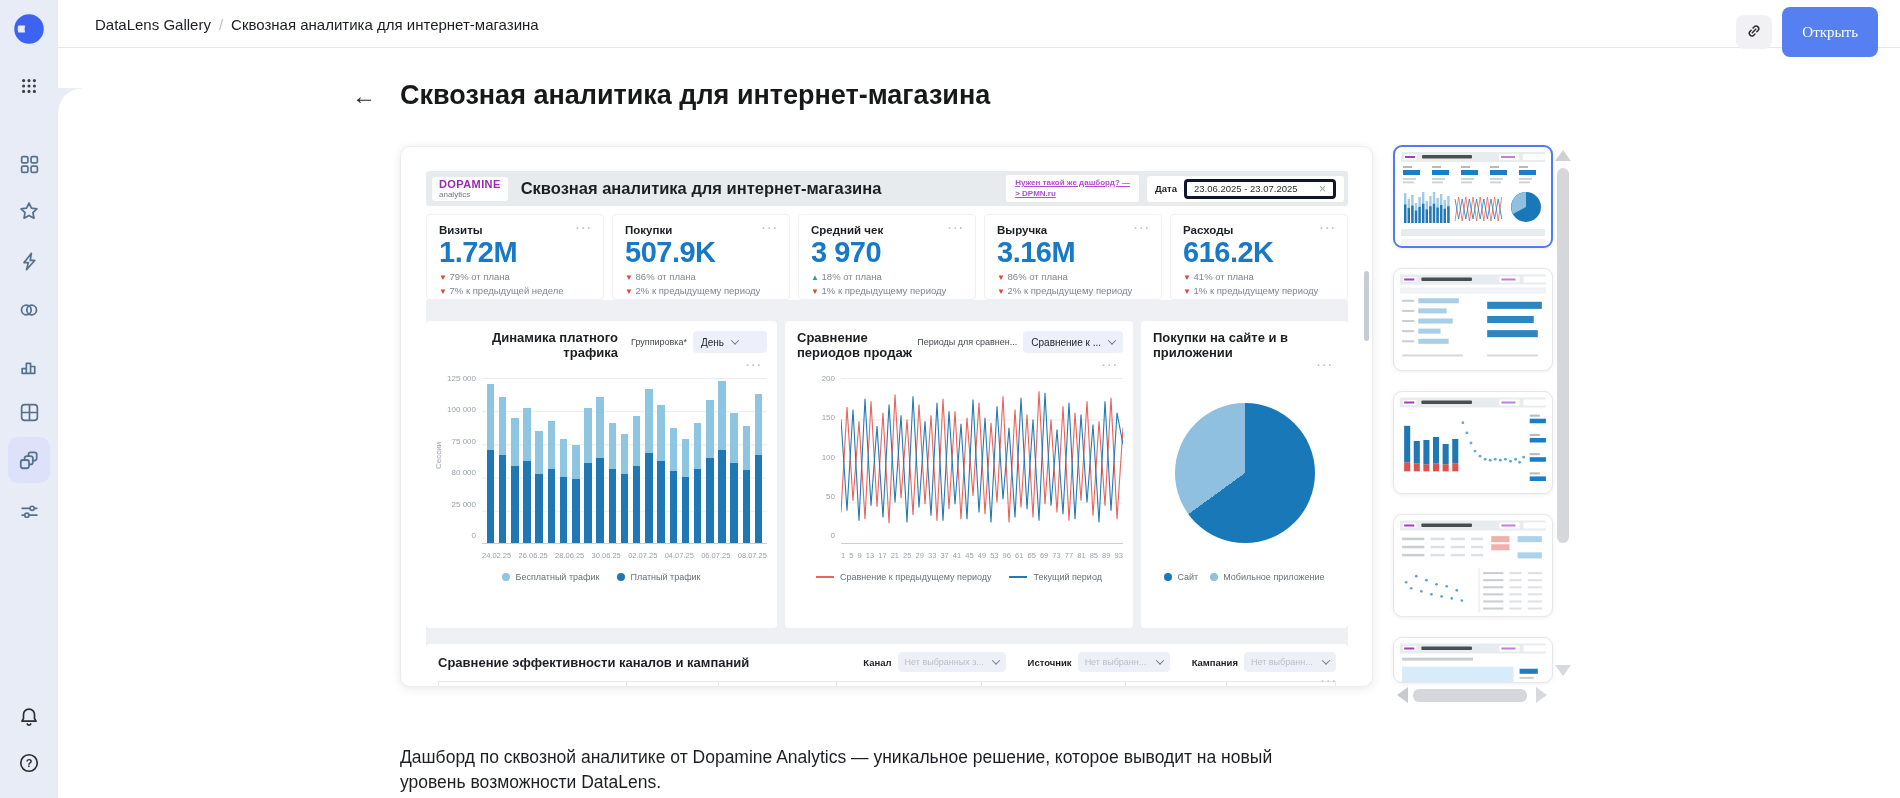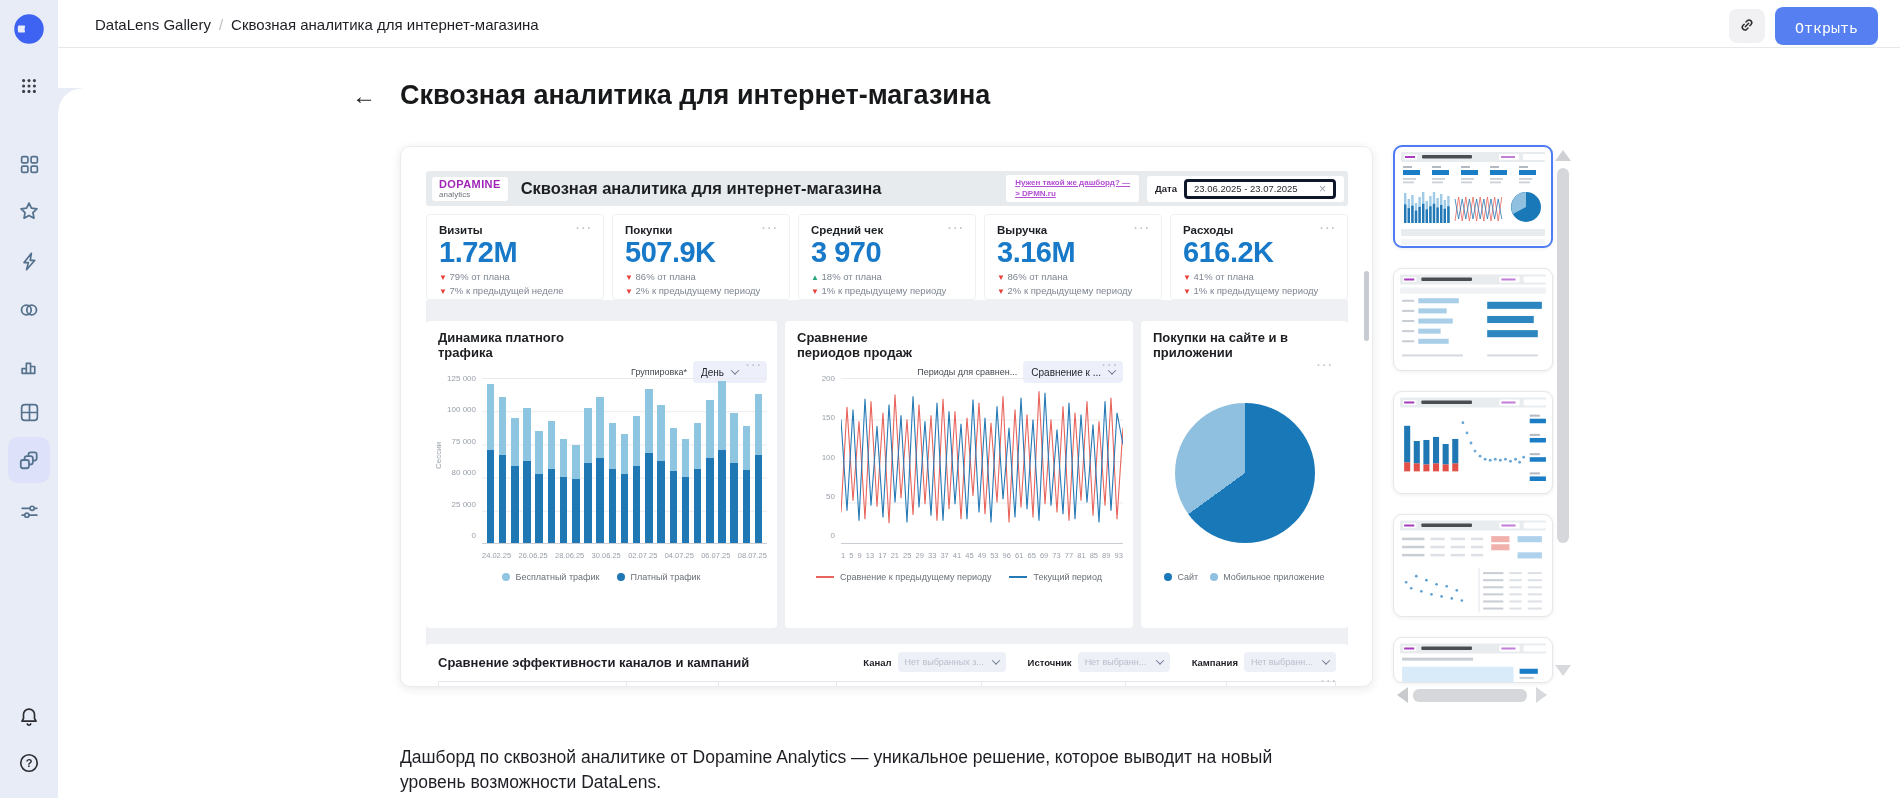--- a/index.html
+++ b/index.html
@@ -15,21 +15,21 @@
   .notch { position:absolute; left:58px; top:88px; width:24px; height:24px;
     background:radial-gradient(circle 24px at 100% 100%, rgba(0,0,0,0) 0 23px, #e8ecf7 24px); }
 
   
   .topbar { position:absolute; left:58px; right:0; top:0; height:48px; background:#fff; border-bottom:1px solid #e6e8eb; z-index:4; }
   .crumbs { position:absolute; left:37px; top:0; height:48px; display:flex; align-items:center; font-size:15px; gap:8px; white-space:nowrap; }
   .crumb-sep { color:#b9bdc3; }
   .crumb-b { font-weight:500; }
   .top-actions { position:absolute; right:22px; top:7px; display:flex; gap:10px; align-items:center; }
   .icon-btn { width:36px; height:34px; background:#f1f1f4; border:none; border-radius:8px; display:flex; align-items:center; justify-content:center; cursor:pointer; }
-  .open-btn { height:38px; padding:14px 20px; background:#5680f2; color:#fff; font-size:15px; border:none; border-radius:8px; cursor:pointer; font-family:Liberation Mono, monospace; }
+  .open-btn { height:50px; padding:14px 20px; background:#5680f2; color:#fff; font-size:15px; border:none; border-radius:8px; cursor:pointer; font-family:Liberation Serif, serif; }
 
   
   .back-arrow { position:absolute; left:352px; top:84px; font-size:24px; line-height:24px; color:#1b1d20; cursor:pointer; }
   .page-title { position:absolute; left:400px; top:80px; font-size:27px; font-weight:bold; color:#17181a; }
   .page-desc { position:absolute; left:400px; top:745px; width:890px; font-size:17.5px; line-height:1.45; color:#1d1f24; }
 
   
   .preview { position:absolute; left:400px; top:146px; width:973px; height:541px; background:#fff;
     border:1px solid #ececee; border-radius:10px; box-shadow:0 2px 10px rgba(30,35,50,.10); overflow:hidden; }
   .dash { position:absolute; left:25px; top:24px; width:922px; }
@@ -53,24 +53,24 @@
   .kpi-delta { font-size:9.5px; color:#7e8692; line-height:1.45; white-space:nowrap; }
   .tri { font-size:8px; }
   .tri.down { color:#e5433b; }
   .tri.up { color:#2aa67d; }
   .dots { color:#bdc1c9; font-size:11px; font-weight:bold; letter-spacing:2px; cursor:pointer; line-height:1; }
   .kpi-dots { position:absolute; top:8px; right:10px; }
 
   .gray-zone { background:#eef0f3; padding-top:21px; }
   .charts-row { display:flex; gap:8px; height:307px; }
   .chart-card { background:#fff; border-radius:4px; position:relative; }
-  .card-a { width:351px; } .card-b { width:348px; } .card-c { flex:1; }
+  .card-a { width:351px;text-align:right; } .card-b { width:348px; } .card-c { flex:1; }
   .c-head { position:absolute; top:10px; left:12px; right:10px; display:flex; justify-content:space-between; align-items:flex-start; }
   .c-title { font-size:13px; font-weight:bold; line-height:1.15; color:#1c1e22; }
-  .ctl { display:flex; align-items:center; gap:6px;margin-top:30px; }
+  .ctl { display:flex; align-items:center; gap:6px; }
   .ctl-label { font-size:9px; color:#44484f; white-space:nowrap; }
   .select-sm { height:22px; background:#edf0fb; border-radius:4px; display:flex; align-items:center; padding:0 8px; gap:8px; font-size:10px; color:#1e1f24; cursor:pointer; white-space:nowrap; }
   .chev { width:6px; height:6px; border-right:1.5px solid #70798f; border-bottom:1.5px solid #70798f; transform:rotate(45deg) translate(-1px,-1px); }
   .c-dots { position:absolute; top:39px; right:14px; }
   .plot-row { position:absolute; top:57px; left:12px; right:10px; display:flex; }
   .yaxis { width:44px; height:166px; display:flex; flex-direction:column; justify-content:space-between; align-items:flex-end; padding-right:6px; font-size:8px; color:#9aa1ab; transform:translateY(-4px); }
   .plot { flex:1; height:166px; position:relative; border-bottom:1.5px solid #c9ced5;
     background-image:linear-gradient(#e9ebef 1px, rgba(0,0,0,0) 1px); }
   .plot.grid5 { background-size:100% 33.2px; }
   .plot.grid4 { background-size:100% 41.5px; }

